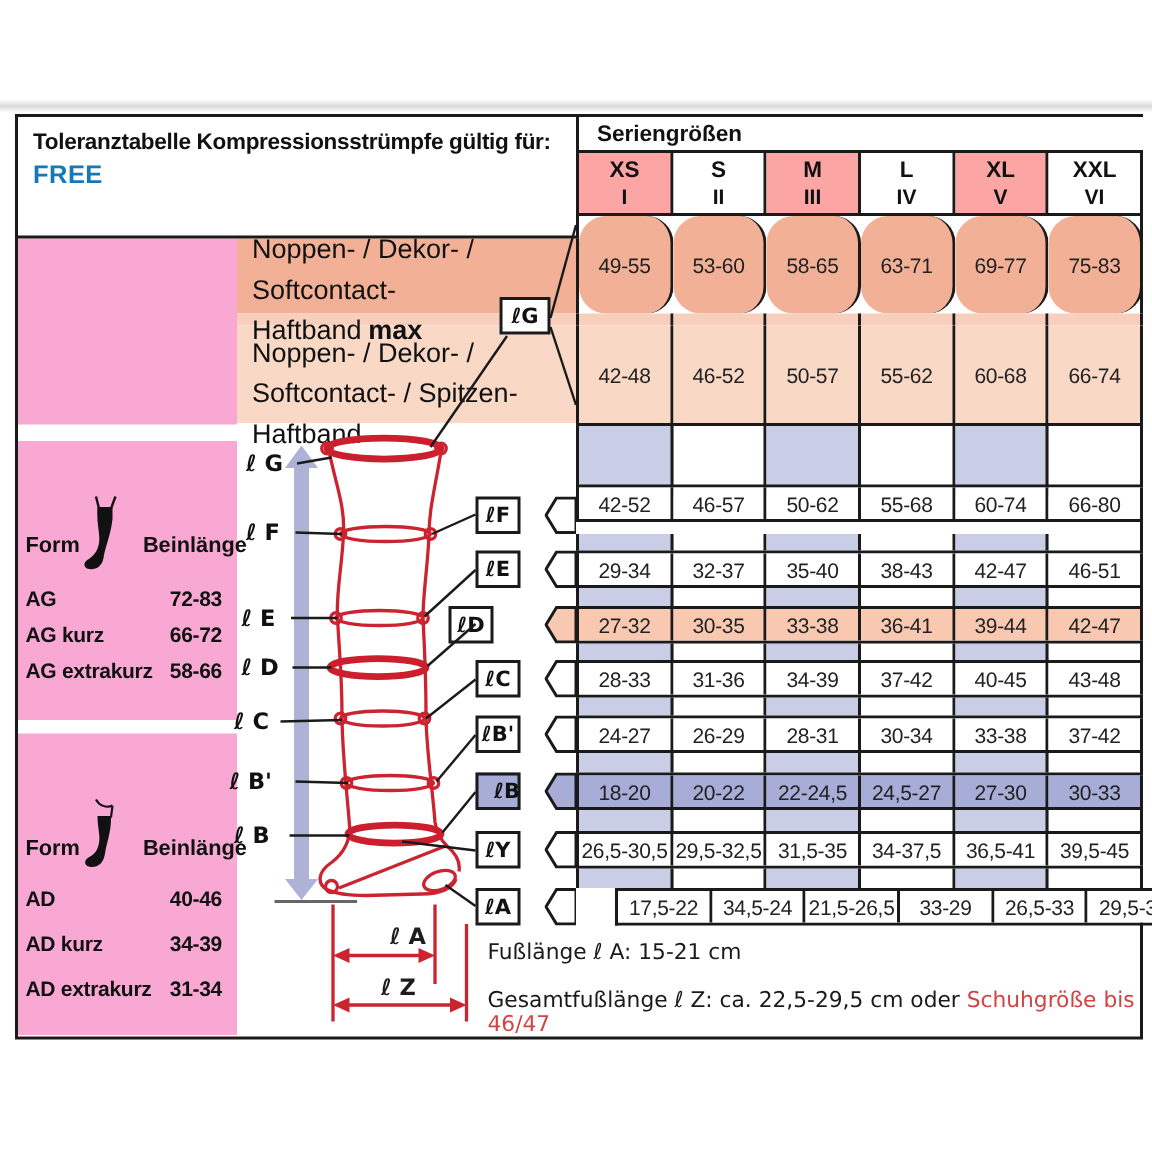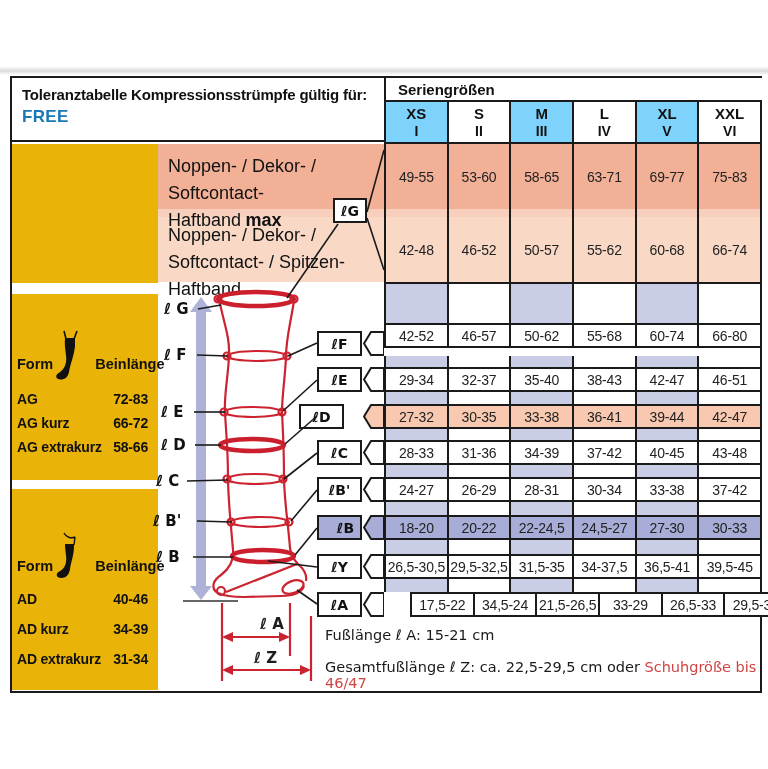--- a/index.html
+++ b/index.html
@@ -4,71 +4,71 @@
 <style>
   * { margin:0; padding:0; box-sizing:border-box; }
   body { background:#fff; font-family:"Liberation Sans","DejaVu Sans",sans-serif; }
   .canvas { position:relative; width:768px; height:769px; background:#fff; overflow:hidden; }
   .abs { position:absolute; }
   .frame { left:10px; top:76px; width:752px; height:617px; border:2px solid #1a1a1a; z-index:0; }
   .topshadow { left:0; top:66px; width:768px; height:9px;
     background:linear-gradient(to bottom, rgba(0,0,0,0), rgba(0,0,0,0.14) 55%, rgba(0,0,0,0)); }
 
   
-  .title-box { left:12px; top:78px; width:374px; height:64px; background:#fff;
+  .title-box { left:12px; top:78px; width:374px; height:81px; background:#fff;
     border-right:2px solid #1a1a1a; border-bottom:2px solid #1a1a1a; padding:8px 10px; z-index:2; }
   .title-line { font-size:15px; font-weight:700; color:#111; letter-spacing:-0.2px; }
   .brand { font-size:17px; font-weight:700; color:#1878b6; margin-top:4px; letter-spacing:0.3px; }
   .series-band { left:384px; top:78px; width:378px; height:24px; background:#fff;
     border-bottom:2px solid #1a1a1a; border-left:2px solid #1a1a1a; padding:3px 0 0 12px;
     font-size:15px; font-weight:700; color:#111; z-index:2; }
   .cells { display:flex; border-left:2px solid #1a1a1a; }
   .cells > div { flex:1; border-right:2px solid #1a1a1a; display:flex; flex-direction:column;
     align-items:center; justify-content:center; }
   .size-row { left:384px; top:102px; width:378px; height:42px; border-bottom:2px solid #1a1a1a; z-index:2; }
   .size-row .cells { height:100%; }
   .size-row .sz { font-size:15px; font-weight:700; color:#111; line-height:1.15; }
   .size-row .rn { font-size:14px; font-weight:700; color:#111; line-height:1.15; }
-  .lav { background:#7dd3fc; } .wht { background:#fff; }
+  .lav { background:#fca5a5; } .wht { background:#fff; }
 
   
   .haft-labels { left:158px; top:144px; width:226px; z-index:1; }
   .haft-labels .l1 { height:65px; background:#f2b197; padding:9px 8px 0 10px; }
   .haft-labels .dv { height:8px; background:#f8cfbd; }
   .haft-labels .l2 { height:65px; background:#f9d8c6; padding:5px 8px 0 10px; }
   .haft-label-text { font-size:18px; color:#111; line-height:1.5; white-space:pre-line; }
   .haft-values { left:384px; top:144px; width:378px; border-bottom:2px solid #1a1a1a; z-index:1; }
   .haft-values .cells { height:65px; }
   .haft-values .dvc { height:8px; }
-  .haft-values .r1 > div { background:#f2b197; }
+  .haft-values .r1 > div { background:#f2b197;border-radius:18px; }
   .haft-values .dvc > div { background:#f8cfbd; }
   .haft-values .r2 > div { background:#f9d8c6; }
   .val { font-size:14px; color:#222; letter-spacing:-0.2px; }
 
   
   .stripe { left:384px; width:378px; z-index:1; }
   .stripe .cells { height:100%; }
   .stripe .lavs { background:#c9cde6; } .stripe .whs { background:transparent; }
 
   
   .mrow { left:384px; width:378px; height:25px; z-index:2; }
   .mrow .cells { height:100%; border-top:2px solid #1a1a1a; border-bottom:2px solid #1a1a1a; }
   .rowW > div { background:#fff; } .rowS > div { background:#f8c9b0; } .rowP > div { background:#a7add6; }
   .chev { position:absolute; width:21px; height:25px; z-index:2; }
   .chev polygon { stroke:#1a1a1a; stroke-width:2; }
   .fillW { fill:#fff; } .fillS { fill:#f8c9b0; } .fillP { fill:#a7add6; }
 
-  .mbox { width:45px; height:25px; border:2px solid #1a1a1a; background:#fff; z-index:3;
+  .mbox { width:30px; height:25px; border:2px solid #1a1a1a; background:#fff; z-index:3;
     display:flex; align-items:center; justify-content:center; font-weight:700; font-size:14px;
     color:#111; font-family:"DejaVu Sans",sans-serif; }
   .mbox.purple { background:#a7add6;padding-left:12px; }
   .gbox { left:333px; top:198px; width:34px; }
 
   
-  .panel { left:12px; width:146px; background:#eab308; z-index:1; }
+  .panel { left:12px; width:146px; background:#f9a8d4; z-index:1; }
   .p-top { top:144px; height:139px; }
   .p-ag { top:294px; height:186px; }
   .p-ad { top:489px; height:201px; }
   .form-head { position:absolute; left:5px; right:4px; display:flex; align-items:flex-end; }
   .form-head .fh-label { font-size:14.5px; font-weight:700; color:#111; }
   .prow { position:absolute; left:5px; right:10px; display:flex; justify-content:space-between;
     font-size:14px; font-weight:700; color:#111; letter-spacing:-0.2px;align-items:center; }
   .sock-svg { display:block; }
 
   

